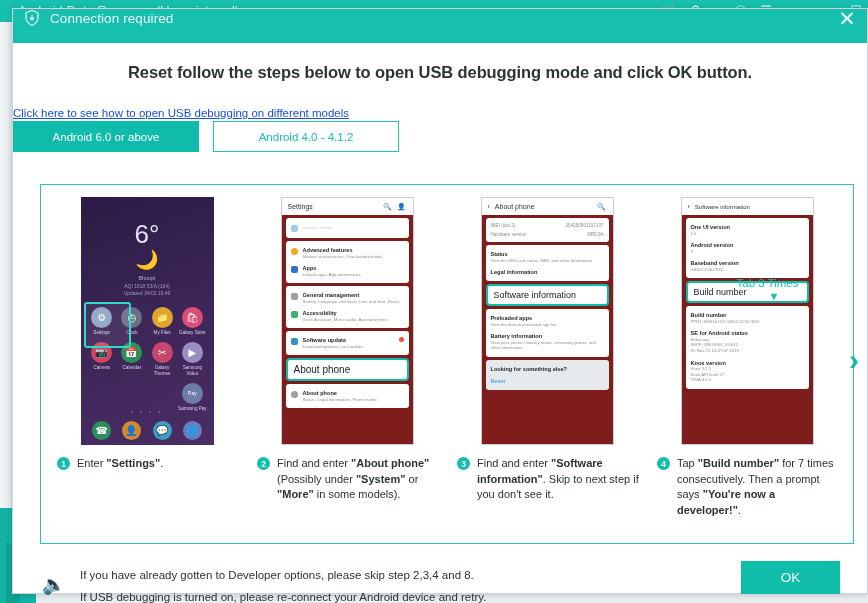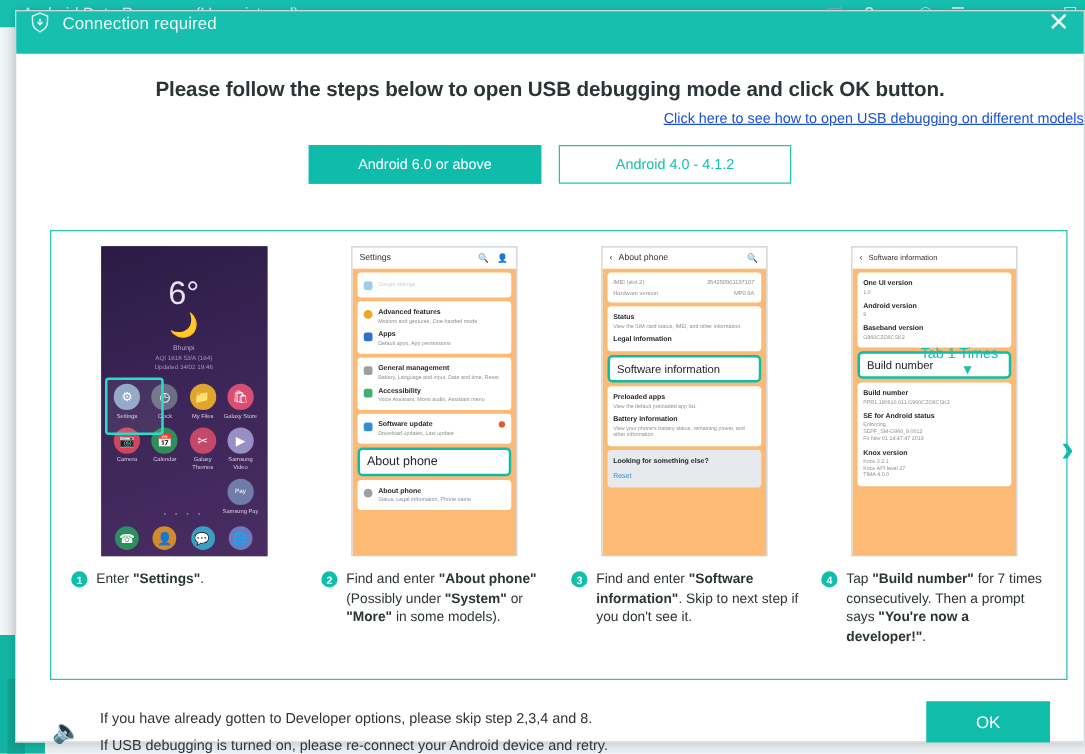--- a/index.html
+++ b/index.html
@@ -74,29 +74,29 @@
     cursor: pointer; font-weight: 300;
   }
 
   .dlg-body { flex: 1 1 auto; position: relative; }
 
   .headline {
     text-align: center; font-size: 16.5px; font-weight: bold;
     color: #2d3436; margin-top: 20px; letter-spacing: -.1px;
   }
   .sublink {
-    text-align: right; margin-top: 3px;
+    text-align: left; margin-top: 21px;
   }
   .sublink a {
     font-size: 11.5px; color: #1a4fd6; text-decoration: underline;
   }
 
   
   .tabs {
-    display: flex; justify-content: center; gap: 14px; margin-top: 13px;
+    display: flex; justify-content: flex-start; gap: 14px; 
   }
   .tab {
     width: 186px; height: 31px;
     display: flex; align-items: center; justify-content: center;
     font-size: 11.5px; cursor: pointer;
     border: 1px solid #22c4b3;
     background: #ffffff; color: #17bfae;
   }
   .tab.active { background: #0fbcab; color: #ffffff; border-color: #0fbcab; }
 
@@ -153,21 +153,21 @@
     position:absolute; bottom:5px; left:6px; right:6px;
     display:grid; grid-template-columns: repeat(4,1fr);
   }
   .dots { position:absolute; bottom:30px; left:0; right:0; text-align:center; font-size:5px; color:#9b8cb5; letter-spacing:3px;}
   .sel-box {
     position:absolute; left:3px; top:105px; width:47px; height:46px;
     border:2px solid #2bdcc8; border-radius:3px; background: rgba(255,255,255,.07);
   }
 
   
-  .scr { position:absolute; inset:0; background:#fdba74; font-size:5.4px; color:#2f3337; }
+  .scr { position:absolute; inset:0; background:#7f1d1d; font-size:5.4px; color:#2f3337; }
   .scr-top {
     height:17px; background:#fff; display:flex; align-items:center;
     padding:0 6px; font-size:7px; color:#2f3337;
   }
   .scr-top .sp { margin-left:auto; display:flex; gap:6px; align-items:center; }
   .card { background:#fff; margin:3px 4px; border-radius:3px; padding:3px 5px; }
   .row { padding:3px 0; }
   .row .t { font-size:5.6px; font-weight:bold; color:#25282b; }
   .row .s { font-size:4.3px; color:#8b9094; line-height:1.3; margin-top:.5px; }
   .row.flexrow { display:flex; align-items:flex-start; gap:5px; }
@@ -238,21 +238,21 @@
     <svg class="dlg-header-icon" viewBox="0 0 24 24">
       <path d="M12 2 L20 5 V11 C20 16 16.5 20 12 22 C7.5 20 4 16 4 11 V5 Z" fill="none" stroke="#dff7f3" stroke-width="1.6"></path>
       <path d="M12 8 V14 M9.2 11.6 L12 14.4 L14.8 11.6" fill="none" stroke="#dff7f3" stroke-width="1.6"></path>
     </svg>
     <span class="dlg-title">Connection required</span>
     <span class="dlg-close">✕</span>
   </div>
 
   <div class="dlg-body">
 
-    <div class="headline">Please follow the steps below to open USB debugging mode and click OK button.</div>
+    <div class="headline">Reset follow the steps below to open USB debugging mode and click OK button.</div>
 
     <div class="sublink">
       <a href="#">Click here to see how to open USB debugging on different models</a>
     </div>
 
     <div class="tabs">
       <div class="tab active">Android 6.0 or above</div>
       <div class="tab">Android 4.0 - 4.1.2</div>
     </div>
 
@@ -527,21 +527,21 @@
 Fri Nov 01 14:47:47 2019</div>
                 </div>
                 <div class="row">
                   <div class="t">Knox version</div>
                   <div class="s" style="white-space:pre-line">Knox 3.2.1
 Knox API level 27
 TIMA 4.0.0</div>
                 </div>
               </div>
             </div>
-            <div class="tab7" style="left:55px;top:79px">Tab 1 Times</div>
+            <div class="tab7" style="left:55px;top:79px">Tab 3 Times</div>
             <div class="tab7-arrow" style="left:87px;top:92px">▼</div>
           </div>
 
           <div class="cap">
             <div class="num">4</div>
             <div class="cap-txt">
               <span>Tap </span><b>"Build number"</b><span> for 7 times consecutively. Then a prompt says </span><b>"You're now a developer!"</b><span>.</span>
             </div>
           </div>
         </div>

